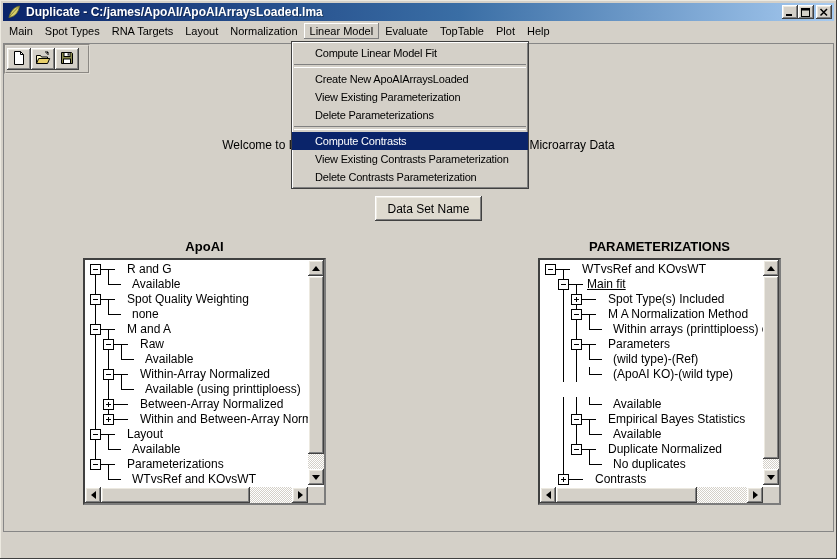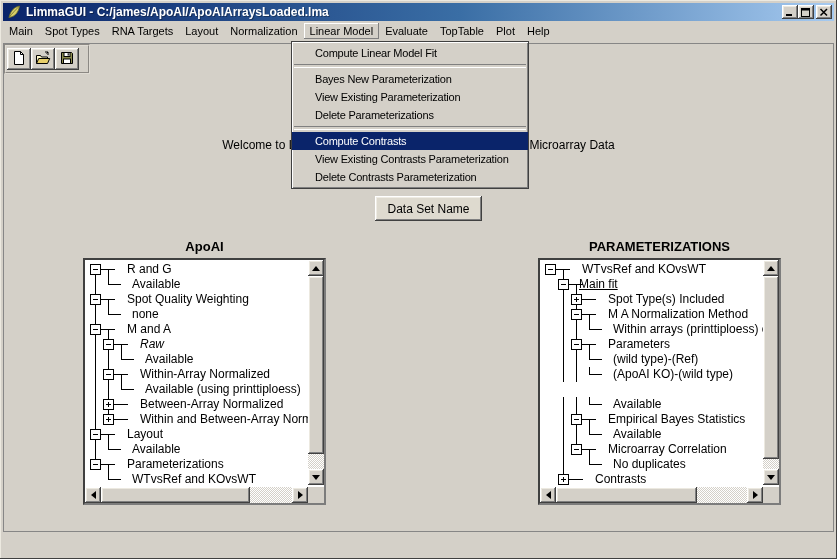--- a/index.html
+++ b/index.html
@@ -74,21 +74,21 @@
 
 <div id="window">
 
   <div id="titlebar">
     <span class="ticon">
       <svg width="16" height="14" viewBox="0 0 16 14">
         <path d="M13.5 1 C8.5 2 4.5 5.5 3 12.5 C9.5 11.5 12.5 7 13.5 1 Z" fill="#d8cf6a" stroke="#6b6b2a" stroke-width="0.8"></path>
         <path d="M3 12.5 C6 8.5 9.5 5 13.5 1" stroke="#6b6b2a" fill="none" stroke-width="0.8"></path>
       </svg>
     </span>
-    <span class="ttext">LimmaGUI - C:/james/ApoAI/ApoAIArraysLoaded.lma</span>
+    <span class="ttext">Duplicate - C:/james/ApoAI/ApoAIArraysLoaded.lma</span>
     <span class="winctrl">
       <button class="winbtn raised" aria-label="minimize">
         <svg width="10" height="9" viewBox="0 0 10 9">
             <rect x="1" y="6" width="6" height="2" fill="#000"></rect>
           </svg>
       </button>
       <button class="winbtn raised" aria-label="maximize">
         <svg width="10" height="9" viewBox="0 0 10 9">
             <rect x="0.5" y="0.5" width="8" height="8" fill="none" stroke="#000"></rect>
             <rect x="0.5" y="0.5" width="8" height="2" fill="#000"></rect>
@@ -179,21 +179,21 @@
           </div>
           <div class="trow" style="top: 60px;">
             <div class="tln" style="left: 8px; top: 0px; width: 1px; height: 2px;"></div>
             <div class="tln" style="left: 8px; top: 13px; width: 1px; height: 2px;"></div>
             <div class="tln" style="left: 14px; top: 7px; width: 14px; height: 1px;"></div>
             <div class="tln" style="left: 21px; top: 7px; width: 1px; height: 8px;"></div>
             <div class="tbox" style="left: 3px;"></div>
             <div class="tln" style="left: 6px; top: 7px; width: 5px; height: 1px;"></div>
             <span class="tlabel" style="left: 40px;">M and A</span>
           </div>
-          <div class="trow" style="top: 75px; font-style: italic;">
+          <div class="trow" style="top: 75px;">
             <div class="tln" style="left: 8px; top: 0px; width: 1px; height: 15px;"></div>
             <div class="tln" style="left: 21px; top: 0px; width: 1px; height: 2px;"></div>
             <div class="tln" style="left: 21px; top: 13px; width: 1px; height: 2px;"></div>
             <div class="tln" style="left: 27px; top: 7px; width: 14px; height: 1px;"></div>
             <div class="tln" style="left: 34px; top: 7px; width: 1px; height: 8px;"></div>
             <div class="tbox" style="left: 16px;"></div>
             <div class="tln" style="left: 19px; top: 7px; width: 5px; height: 1px;"></div>
             <span class="tlabel" style="left: 53px;">Raw</span>
           </div>
           <div class="trow" style="top: 90px;">
@@ -297,21 +297,21 @@
             <div class="tln" style="left: 6px; top: 7px; width: 5px; height: 1px;"></div>
             <span class="tlabel" style="left: 40px;">WTvsRef and KOvsWT</span>
           </div>
           <div class="trow" style="top: 15px;">
             <div class="tln" style="left: 21px; top: 0px; width: 1px; height: 2px;"></div>
             <div class="tln" style="left: 21px; top: 13px; width: 1px; height: 2px;"></div>
             <div class="tln" style="left: 27px; top: 7px; width: 14px; height: 1px;"></div>
             <div class="tln" style="left: 34px; top: 7px; width: 1px; height: 8px;"></div>
             <div class="tbox" style="left: 16px;"></div>
             <div class="tln" style="left: 19px; top: 7px; width: 5px; height: 1px;"></div>
-            <span class="tlabel" style="left: 37px; text-decoration: underline;">Main fit</span>
+            <span class="tlabel" style="left: 45px; text-decoration: underline;">Main fit</span>
           </div>
           <div class="trow" style="top: 45px;">
             <div class="tln" style="left: 21px; top: 0px; width: 1px; height: 15px;"></div>
             <div class="tln" style="left: 34px; top: 0px; width: 1px; height: 2px;"></div>
             <div class="tln" style="left: 34px; top: 13px; width: 1px; height: 2px;"></div>
             <div class="tln" style="left: 40px; top: 7px; width: 14px; height: 1px;"></div>
             <div class="tln" style="left: 47px; top: 7px; width: 1px; height: 8px;"></div>
             <div class="tbox" style="left: 29px;"></div>
             <div class="tln" style="left: 32px; top: 7px; width: 5px; height: 1px;"></div>
             <span class="tlabel" style="left: 66px;">M A Normalization Method</span>
@@ -381,21 +381,21 @@
             <div class="tln" style="left: 47px; top: 7px; width: 13px; height: 1px;"></div>
             <span class="tlabel" style="left: 71px;">Available</span>
           </div>
           <div class="trow" style="top: 180px;">
             <div class="tln" style="left: 21px; top: 0px; width: 1px; height: 15px;"></div>
             <div class="tln" style="left: 34px; top: 0px; width: 1px; height: 2px;"></div>
             <div class="tln" style="left: 40px; top: 7px; width: 14px; height: 1px;"></div>
             <div class="tln" style="left: 47px; top: 7px; width: 1px; height: 8px;"></div>
             <div class="tbox" style="left: 29px;"></div>
             <div class="tln" style="left: 32px; top: 7px; width: 5px; height: 1px;"></div>
-            <span class="tlabel" style="left: 66px;">Microarray Correlation</span>
+            <span class="tlabel" style="left: 66px;">Duplicate Normalized</span>
           </div>
           <div class="trow" style="top: 195px;">
             <div class="tln" style="left: 21px; top: 0px; width: 1px; height: 15px;"></div>
             <div class="tln" style="left: 47px; top: 0px; width: 1px; height: 8px;"></div>
             <div class="tln" style="left: 47px; top: 7px; width: 13px; height: 1px;"></div>
             <span class="tlabel" style="left: 71px;">No duplicates</span>
           </div>
           <div class="trow" style="top: 210px;">
             <div class="tln" style="left: 21px; top: 0px; width: 1px; height: 2px;"></div>
             <div class="tln" style="left: 27px; top: 7px; width: 14px; height: 1px;"></div>
@@ -423,21 +423,21 @@
             <span class="tri right"></span>
           </div>
         </div>
         <div class="sbcorner"></div>
       </div>
   </div>
 
   <div id="dropdown">
       <div class="dditem">Compute Linear Model Fit</div>
       <div class="ddsep"></div>
-      <div class="dditem">Bayes New Parameterization</div>
+      <div class="dditem">Create New ApoAIArraysLoaded</div>
       <div class="dditem">View Existing Parameterization</div>
       <div class="dditem">Delete Parameterizations</div>
       <div class="ddsep"></div>
       <div class="dditem hl">Compute Contrasts</div>
       <div class="dditem">View Existing Contrasts Parameterization</div>
       <div class="dditem">Delete Contrasts Parameterization</div>
     </div>
 
   <div id="statusbar"></div>
 </div>

